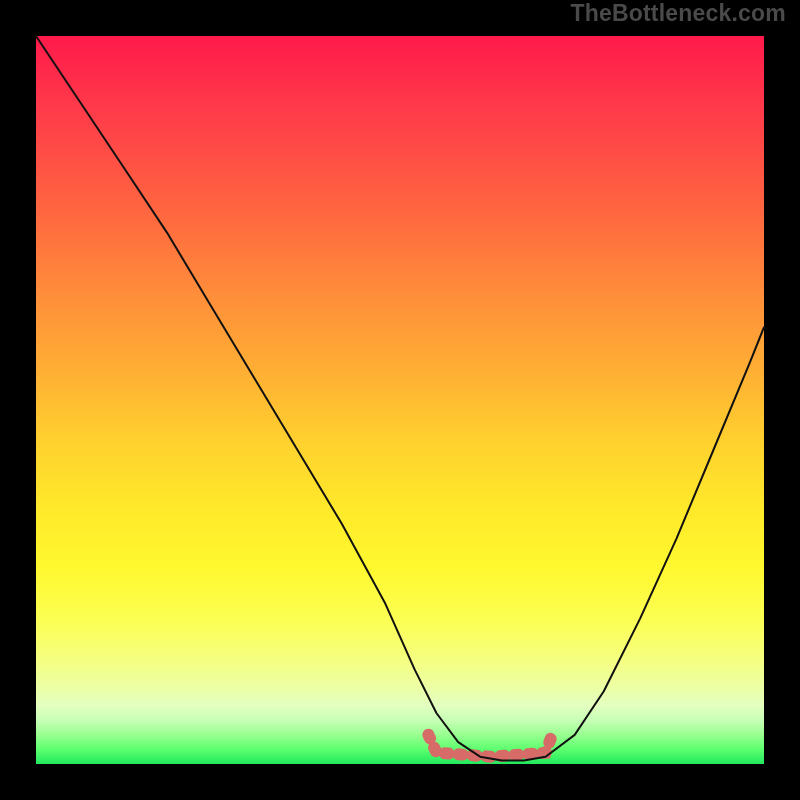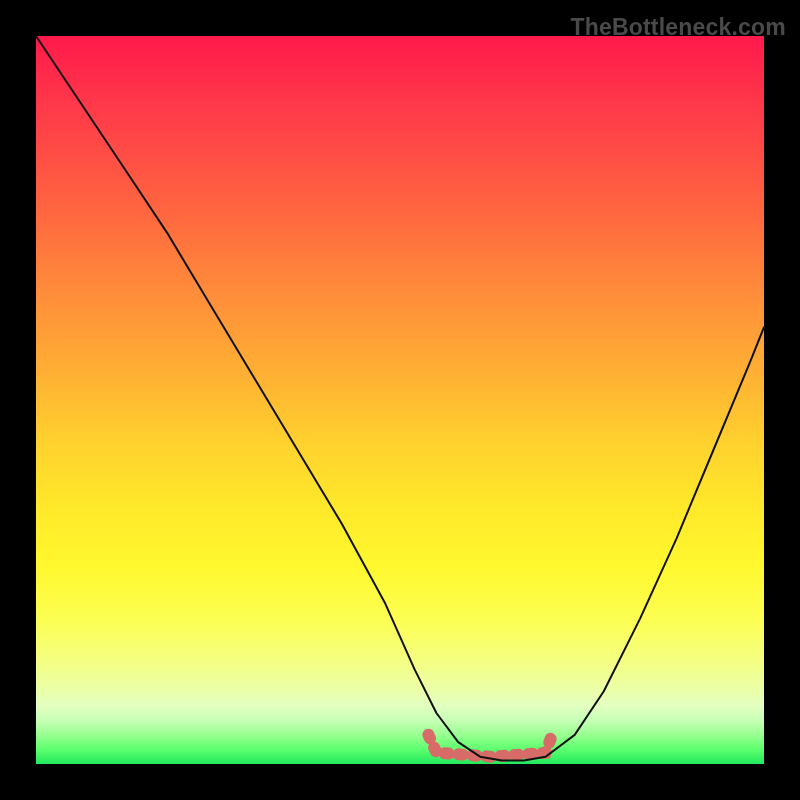--- a/index.html
+++ b/index.html
@@ -12,21 +12,21 @@
     font-family: Arial, Helvetica, sans-serif;
   }
   .frame {
     position: relative;
     width: 800px;
     height: 800px;
     background: #000;
   }
   .watermark {
     position: absolute;
-    top: 14px;
+    top: 0;
     right: 14px;
     color: #4a4a4a;
     font-size: 23px;
     font-weight: 600;
     letter-spacing: 0.2px;
     pointer-events: none;
   }
   .plot {
     position: absolute;
     left: 36px;

